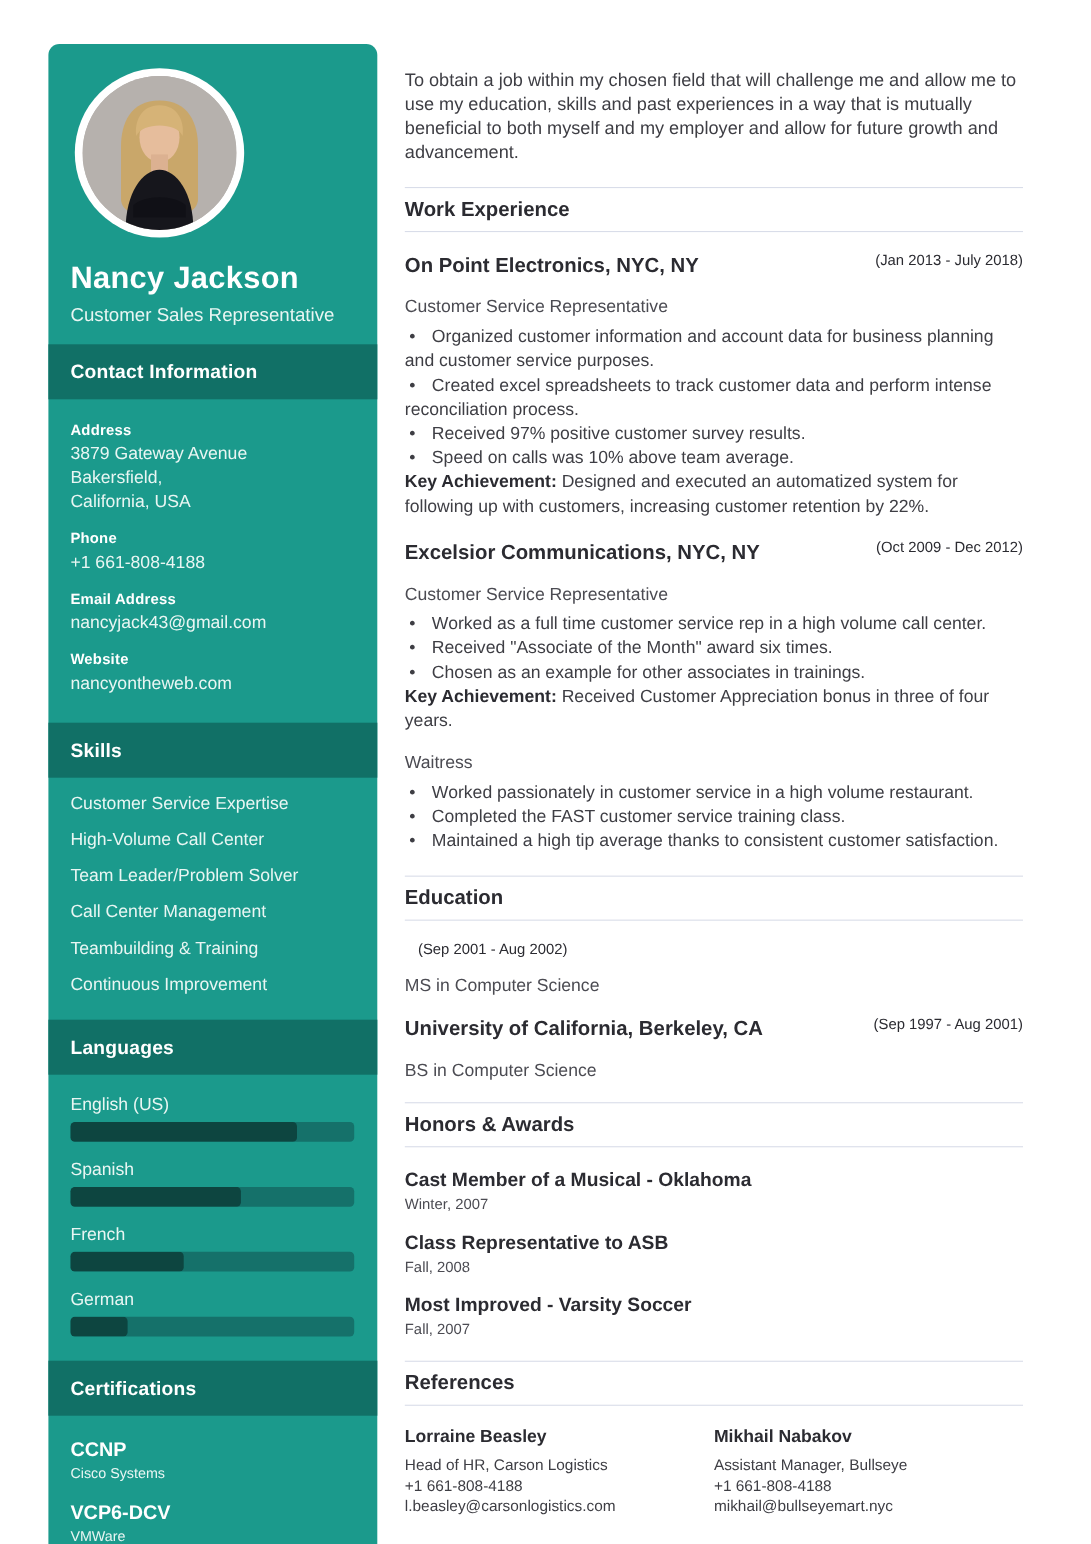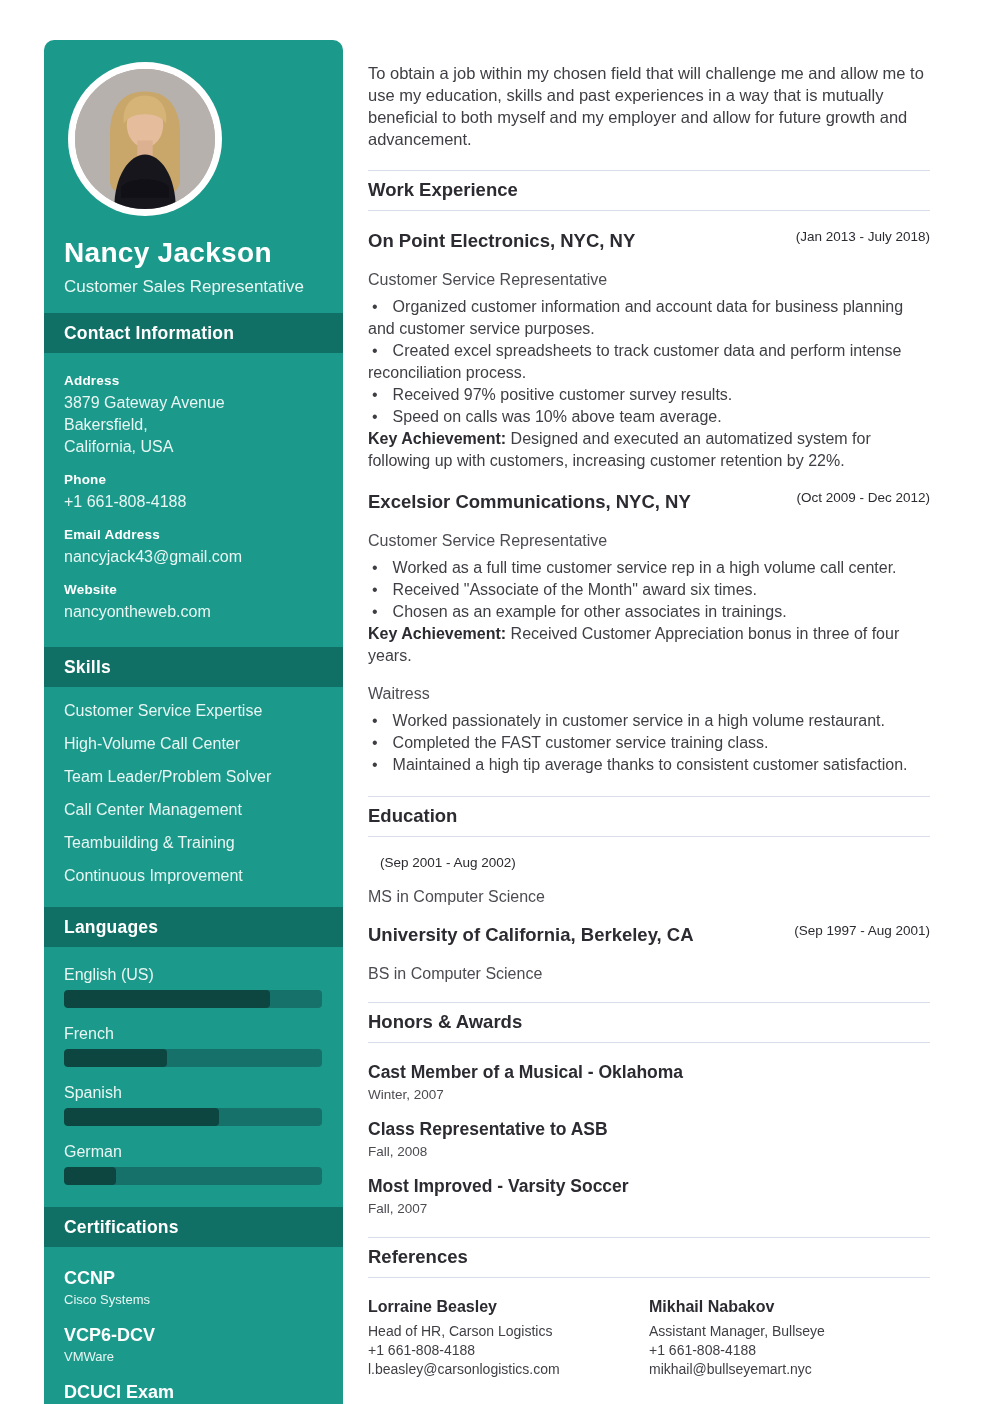--- a/index.html
+++ b/index.html
@@ -38,21 +38,21 @@
     width:140px;height:140px;border-radius:50%;overflow:hidden;background:#b6b1ad;
   }
   .photo svg{display:block;width:100%;height:100%;}
   .name{
     margin:22px 20px 0 20px;font-size:28px;font-weight:bold;letter-spacing:.3px;line-height:30px;
   }
   .job-title{
     margin:6px 20px 0 20px;font-size:17px;line-height:25px;color:var(--sidebar-soft);
   }
   .band{
-    margin-top:14px;height:40px;background:var(--band-bg);
+    margin-top:14px;height:50px;background:var(--band-bg);
     display:flex;align-items:center;padding-left:20px;
     font-size:17.5px;font-weight:bold;letter-spacing:.2px;
   }
   .band.mt24{margin-top:24px;}
   .band.mt22{margin-top:22px;}
   .side-pad{padding:0 21px 0 20px;}
   .c-label{font-size:13.5px;font-weight:bold;margin-top:14px;letter-spacing:.2px;}
   .c-label.first{margin-top:20px;}
   .c-value{font-size:16px;line-height:22px;color:var(--sidebar-soft);margin-top:4px;}
   .skill{font-size:16px;margin-top:14px;color:var(--sidebar-soft);line-height:19px;}
@@ -149,29 +149,29 @@
     <span>Languages</span>
   </div>
   <div class="side-pad">
     <div class="lang first">
       <div class="lang-name">English (US)</div>
       <div class="track">
           <div class="fill" style="width: 80%;"></div>
         </div>
     </div>
     <div class="lang">
+      <div class="lang-name">Spanish</div>
+      <div class="track">
+          <div class="fill" style="width: 60%;"></div>
+        </div>
+    </div>
+    <div class="lang">
       <div class="lang-name">French</div>
       <div class="track">
           <div class="fill" style="width: 40%;"></div>
-        </div>
-    </div>
-    <div class="lang">
-      <div class="lang-name">Spanish</div>
-      <div class="track">
-          <div class="fill" style="width: 60%;"></div>
         </div>
     </div>
     <div class="lang">
       <div class="lang-name">German</div>
       <div class="track">
           <div class="fill" style="width: 20%;"></div>
         </div>
     </div>
   </div>
 

